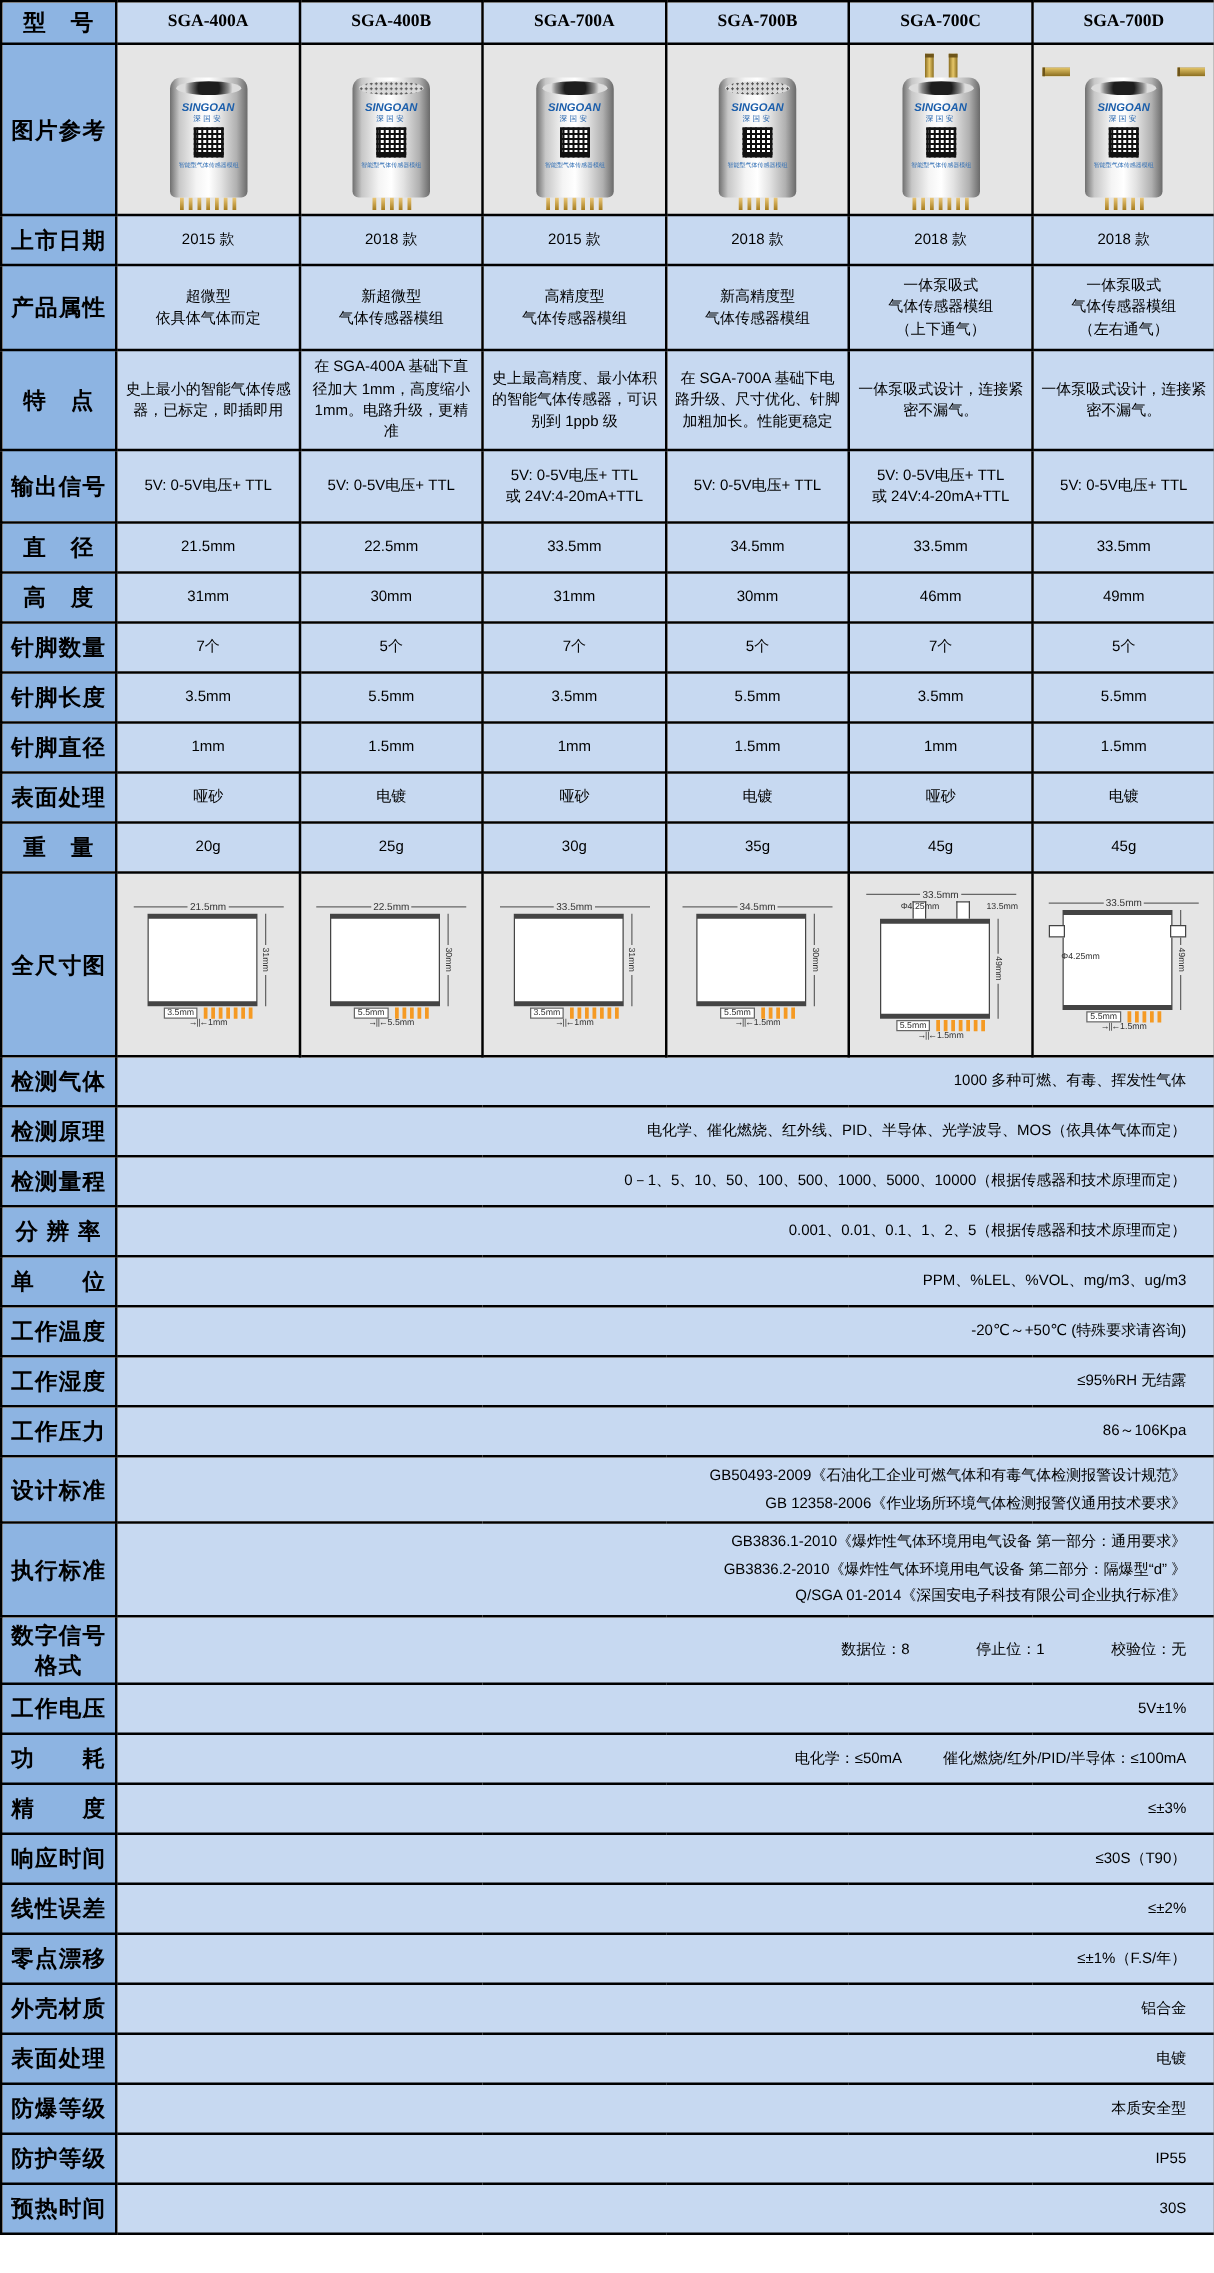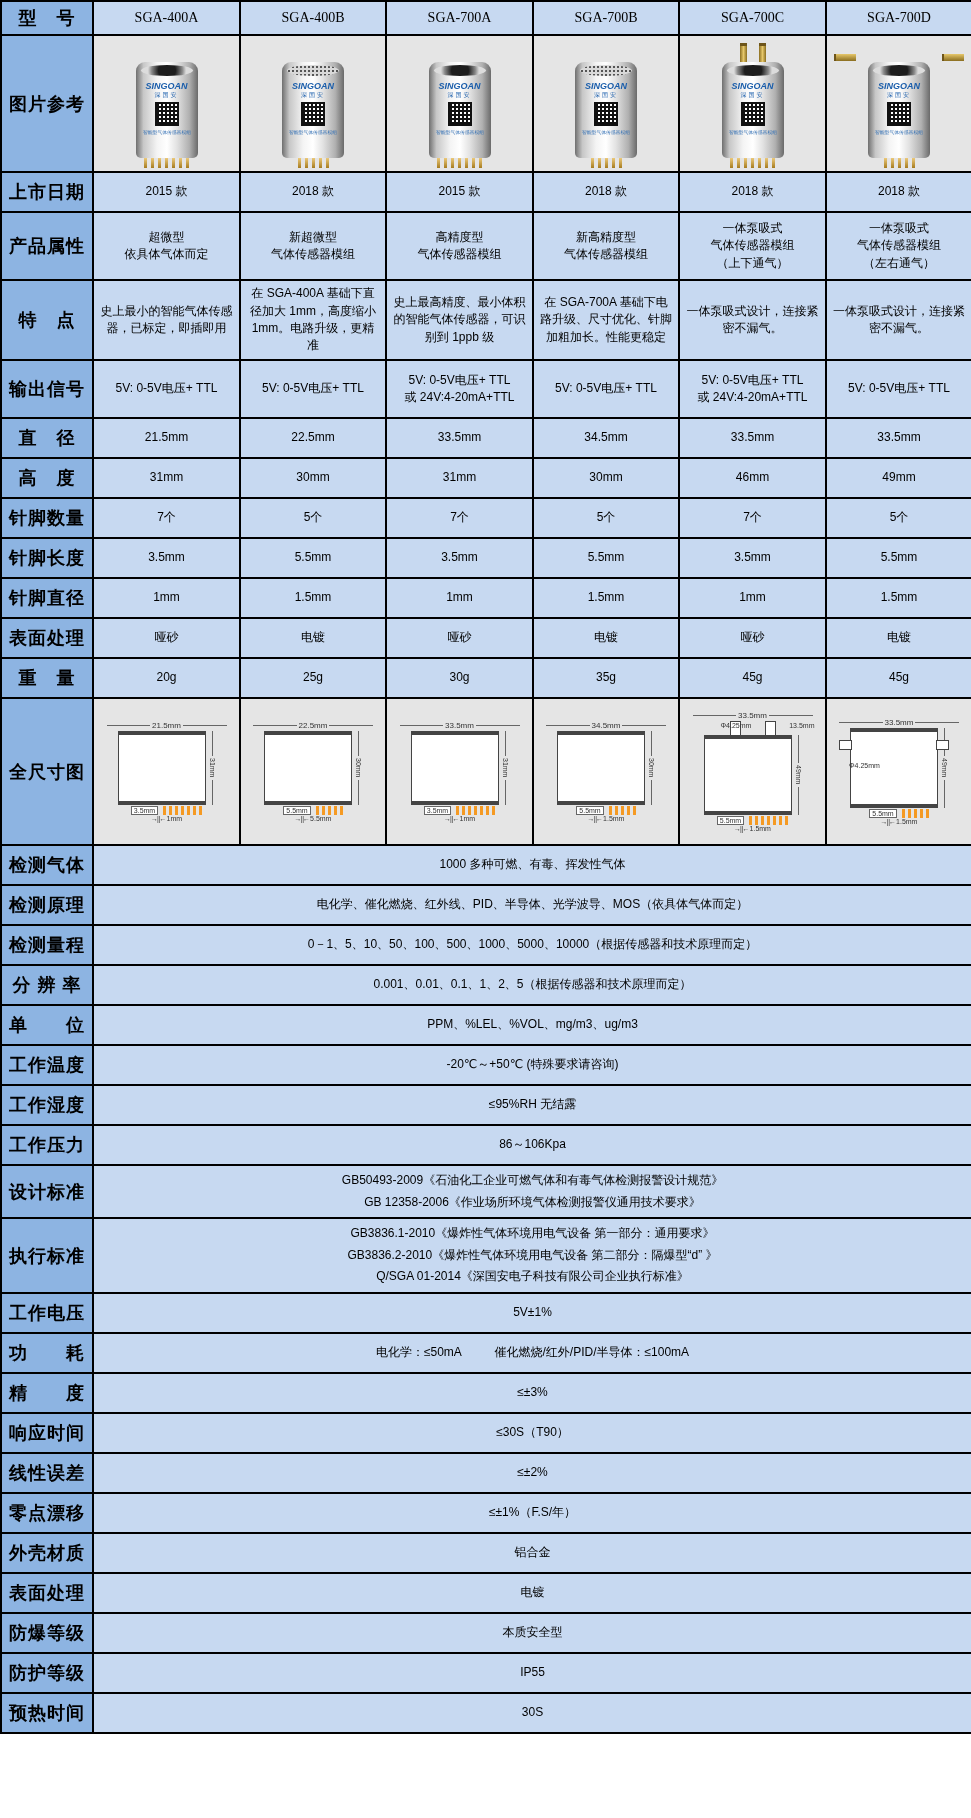--- a/index.html
+++ b/index.html
@@ -3,24 +3,24 @@
 <meta charset="utf-8">
 <style>
   html,body{margin:0;padding:0;background:#fff;}
   body{font-family:"Liberation Sans","DejaVu Sans",sans-serif;color:#000;}
   .sheet{width:971px;}
   table{border-collapse:collapse;table-layout:fixed;width:971px;}
   th,td{border:2px solid #000;overflow:hidden;}
   
   .lbl{background:#8DB4E2;font-weight:bold;font-size:18px;text-align:center;padding:2px 1px;letter-spacing:1px;}
   
-  .mdl{background:#C7D9F1;font-family:"Liberation Serif","DejaVu Serif",serif;font-weight:normal;font-size:14px;text-align:center;height:30px;}
+  .mdl{background:#C7D9F1;font-family:"Liberation Serif","DejaVu Serif",serif;font-weight:bold;font-size:14px;text-align:center;height:30px;}
   
   .val{background:#C7D9F1;font-size:12px;text-align:center;padding:2px 5px;white-space:pre-line;line-height:1.45;}
-  .wval{background:#C7D9F1;font-size:12px;text-align:center;padding:4px 10px;white-space:pre-wrap;line-height:1.8;}
+  .wval{background:#C7D9F1;font-size:12px;text-align:right;padding:4px 22px;white-space:pre-wrap;line-height:1.8;}
   .photo-cell,.draw-cell{background:#e5e5e5;vertical-align:bottom;}
   #spec-rows tr:nth-child(1) .val{height:34px;}
   #spec-rows tr:nth-child(2) .val{height:62px;}
   #spec-rows tr:nth-child(3) .val{height:74px;}
   #spec-rows tr:nth-child(4) .val{height:52px;}
   #spec-rows tr:nth-child(n+5) .val{height:34px;}
   #wide-rows .wval{height:30px;}
   #wide-rows tr.multi .wval{height:auto;}
   .photo-cell{height:133px;}
   .draw-cell{height:143px;vertical-align:middle;}
@@ -508,20 +508,24 @@
           <td class="wval" colspan="6">GB50493-2009《石油化工企业可燃气体和有毒气体检测报警设计规范》
 GB 12358-2006《作业场所环境气体检测报警仪通用技术要求》</td>
         </tr>
         <tr class="wide-row multi">
           <th class="lbl">执行标准</th>
           <td class="wval" colspan="6">GB3836.1-2010《爆炸性气体环境用电气设备 第一部分：通用要求》
 GB3836.2-2010《爆炸性气体环境用电气设备 第二部分：隔爆型“d” 》
 Q/SGA 01-2014《深国安电子科技有限公司企业执行标准》</td>
         </tr>
         <tr class="wide-row">
+          <th class="lbl">数字信号格式</th>
+          <td class="wval" colspan="6">数据位：8                停止位：1                校验位：无</td>
+        </tr>
+        <tr class="wide-row">
           <th class="lbl">工作电压</th>
           <td class="wval" colspan="6">5V±1%</td>
         </tr>
         <tr class="wide-row">
           <th class="lbl">功　　耗</th>
           <td class="wval" colspan="6">电化学：≤50mA          催化燃烧/红外/PID/半导体：≤100mA</td>
         </tr>
         <tr class="wide-row">
           <th class="lbl">精　　度</th>
           <td class="wval" colspan="6">≤±3%</td>

